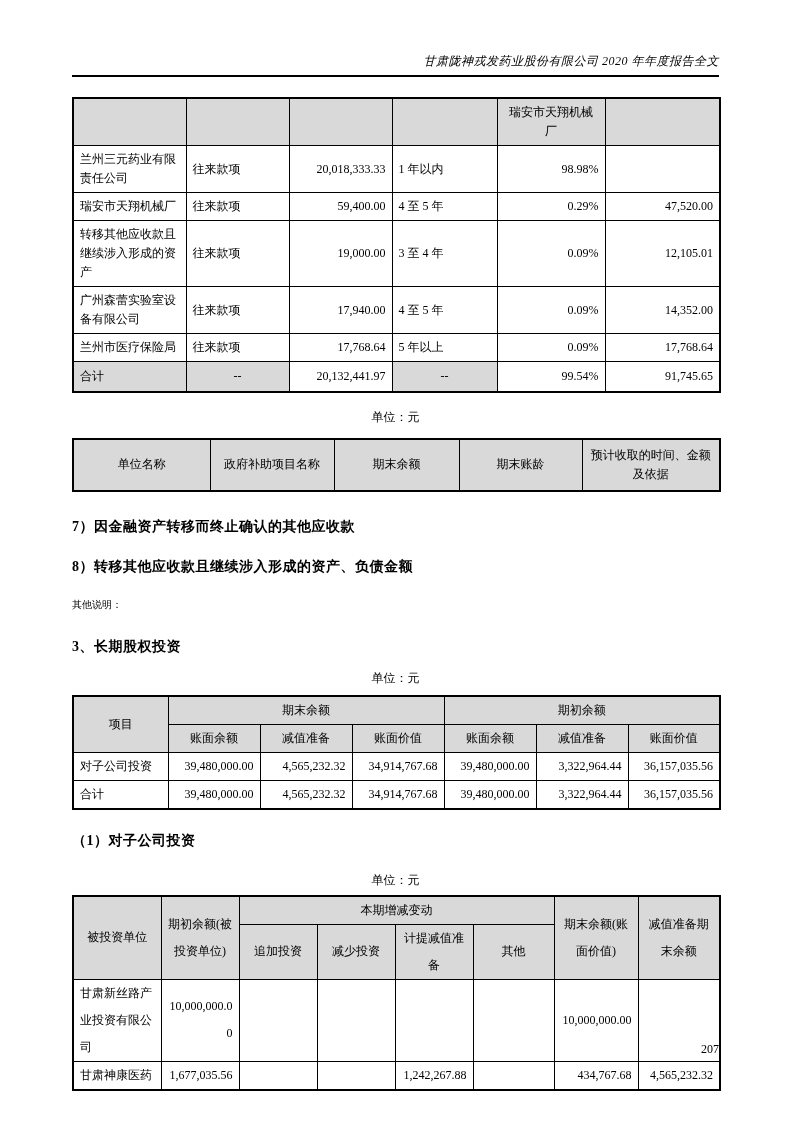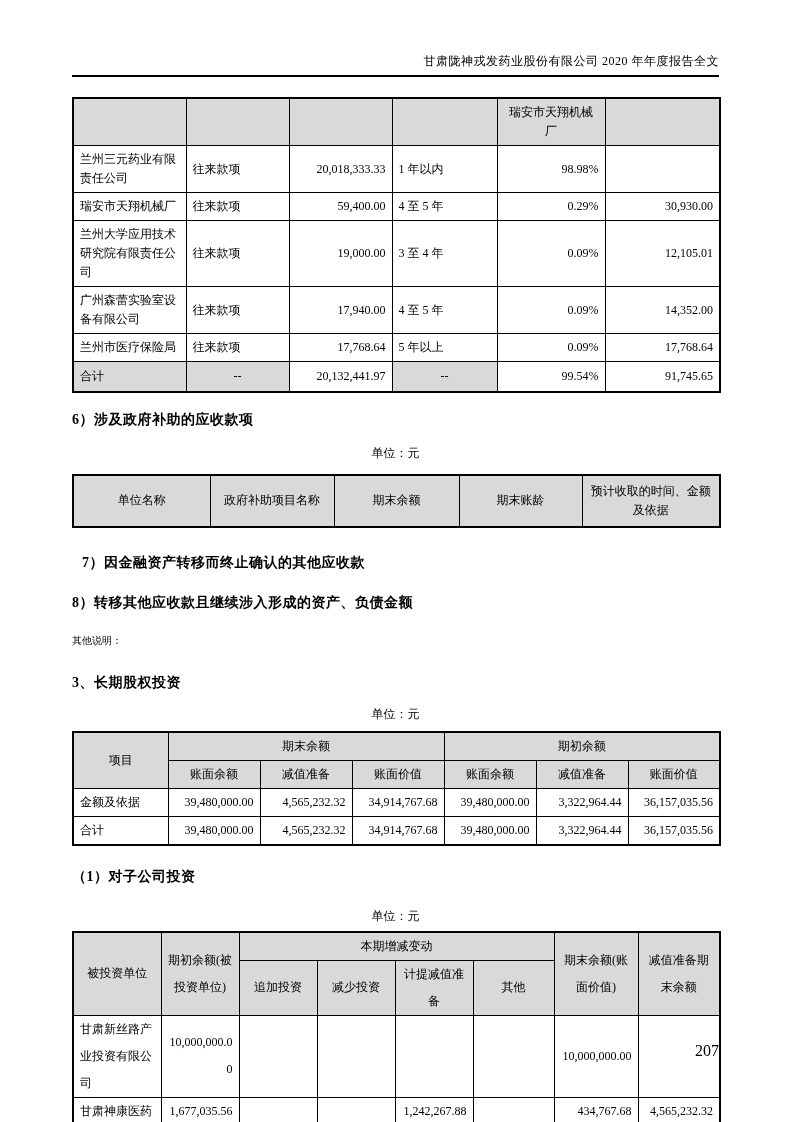--- a/index.html
+++ b/index.html
@@ -7,21 +7,21 @@
   body {
     width: 793px; height: 1122px;
     font-family: "Liberation Serif", "DejaVu Serif", serif;
     color: #000; overflow: hidden; position: relative;
   }
   .page { width: 793px; height: 1122px; padding-top: 53px; position: relative; }
   .content { width: 647px; margin-left: 72px; }
 
   .doc-header {
     text-align: right; font-size: 12px; letter-spacing: 0.5px;
-    padding-bottom: 5px; border-bottom: 2px solid #000;
+    padding-bottom: 5px; border-bottom: 2px solid #000; font-style: italic;
   }
 
   table {
     border-collapse: collapse; table-layout: fixed; width: 647px;
     font-size: 12px; border: 2px solid #000;
   }
   td {
     border: 1px solid #000; padding: 4px 6px; line-height: 19px;
     vertical-align: middle; overflow: hidden; word-break: break-all;
   }
@@ -29,21 +29,21 @@
   .tl { text-align: left; }
   .num { text-align: right; padding-left: 15px; }
   .ctr { text-align: center; }
 
   .t1 { margin-top: 20px; }
   .t1 .hdr td { height: 27px; }
   .t1 .total td { height: 30px; }
 
   .heading { font-size: 14px; font-weight: bold; letter-spacing: 0.5px; }
   .h6  { margin-top: 18px; }
-  .h7  { margin-top: 26px; margin-left: 10px; }
+  .h7  { margin-top: 26px; }
   .h8  { margin-top: 22px; }
   .h3x { margin-top: 26px; }
   .h31 { margin-top: 22px; }
   .note { margin-top: 22px; font-size: 10px; }
   .unit { text-align: center; font-size: 12px; }
   .u1 { margin-top: 16px; }
   .u2 { margin-top: 14px; }
   .u3 { margin-top: 22px; }
 
   .t2 { margin-top: 12px; padding-left: 27px; }
@@ -51,21 +51,21 @@
 
   .t3 { margin-top: 8px; }
   .t3 td { height: 27px; }
 
   .t4 { margin-top: 6px; }
   .t4 td { line-height: 27px; padding: 0 6px; }
   .t4 .sub td { height: 27px; }
 
   .page-num {
     position: absolute; top: 1042px; right: 74px;
-    font-size: 16px;
+    font-size: 12px;
   }
 </style>
 </head>
 <body>
 
 <div class="page">
   <div class="content">
 
     <div class="doc-header">甘肃陇神戎发药业股份有限公司 2020 年年度报告全文</div>
 
@@ -94,24 +94,24 @@
         <td class="tl">1 年以内</td>
         <td class="num">98.98%</td>
         <td class="num"></td>
       </tr>
       <tr>
         <td class="tl">瑞安市天翔机械厂</td>
         <td class="tl">往来款项</td>
         <td class="num">59,400.00</td>
         <td class="tl">4 至 5 年</td>
         <td class="num">0.29%</td>
-        <td class="num">30,930.00</td>
-      </tr>
-      <tr>
-        <td class="tl">兰州大学应用技术研究院有限责任公司</td>
+        <td class="num">47,520.00</td>
+      </tr>
+      <tr>
+        <td class="tl">转移其他应收款且继续涉入形成的资产</td>
         <td class="tl">往来款项</td>
         <td class="num">19,000.00</td>
         <td class="tl">3 至 4 年</td>
         <td class="num">0.09%</td>
         <td class="num">12,105.01</td>
       </tr>
       <tr>
         <td class="tl">广州森蕾实验室设备有限公司</td>
         <td class="tl">往来款项</td>
         <td class="num">17,940.00</td>
@@ -131,21 +131,20 @@
         <td class="grey tl">合计</td>
         <td class="grey ctr">--</td>
         <td class="num">20,132,441.97</td>
         <td class="grey ctr">--</td>
         <td class="num">99.54%</td>
         <td class="num">91,745.65</td>
       </tr>
     </tbody>
       </table>
 
-    <div class="heading h6">6）涉及政府补助的应收款项</div>
 
     <div class="unit u1">单位：元</div>
 
     <table class="t2">
       <colgroup>
           <col style="width:137px">
           <col style="width:124px">
           <col style="width:125px">
           <col style="width:123px">
           <col style="width:138px">
@@ -187,21 +186,21 @@
       </tr>
       <tr>
         <td class="grey ctr">账面余额</td>
         <td class="grey ctr">减值准备</td>
         <td class="grey ctr">账面价值</td>
         <td class="grey ctr">账面余额</td>
         <td class="grey ctr">减值准备</td>
         <td class="grey ctr">账面价值</td>
       </tr>
       <tr>
-        <td class="tl">金额及依据</td>
+        <td class="tl">对子公司投资</td>
         <td class="num">39,480,000.00</td>
         <td class="num">4,565,232.32</td>
         <td class="num">34,914,767.68</td>
         <td class="num">39,480,000.00</td>
         <td class="num">3,322,964.44</td>
         <td class="num">36,157,035.56</td>
       </tr>
       <tr>
         <td class="tl">合计</td>
         <td class="num">39,480,000.00</td>

